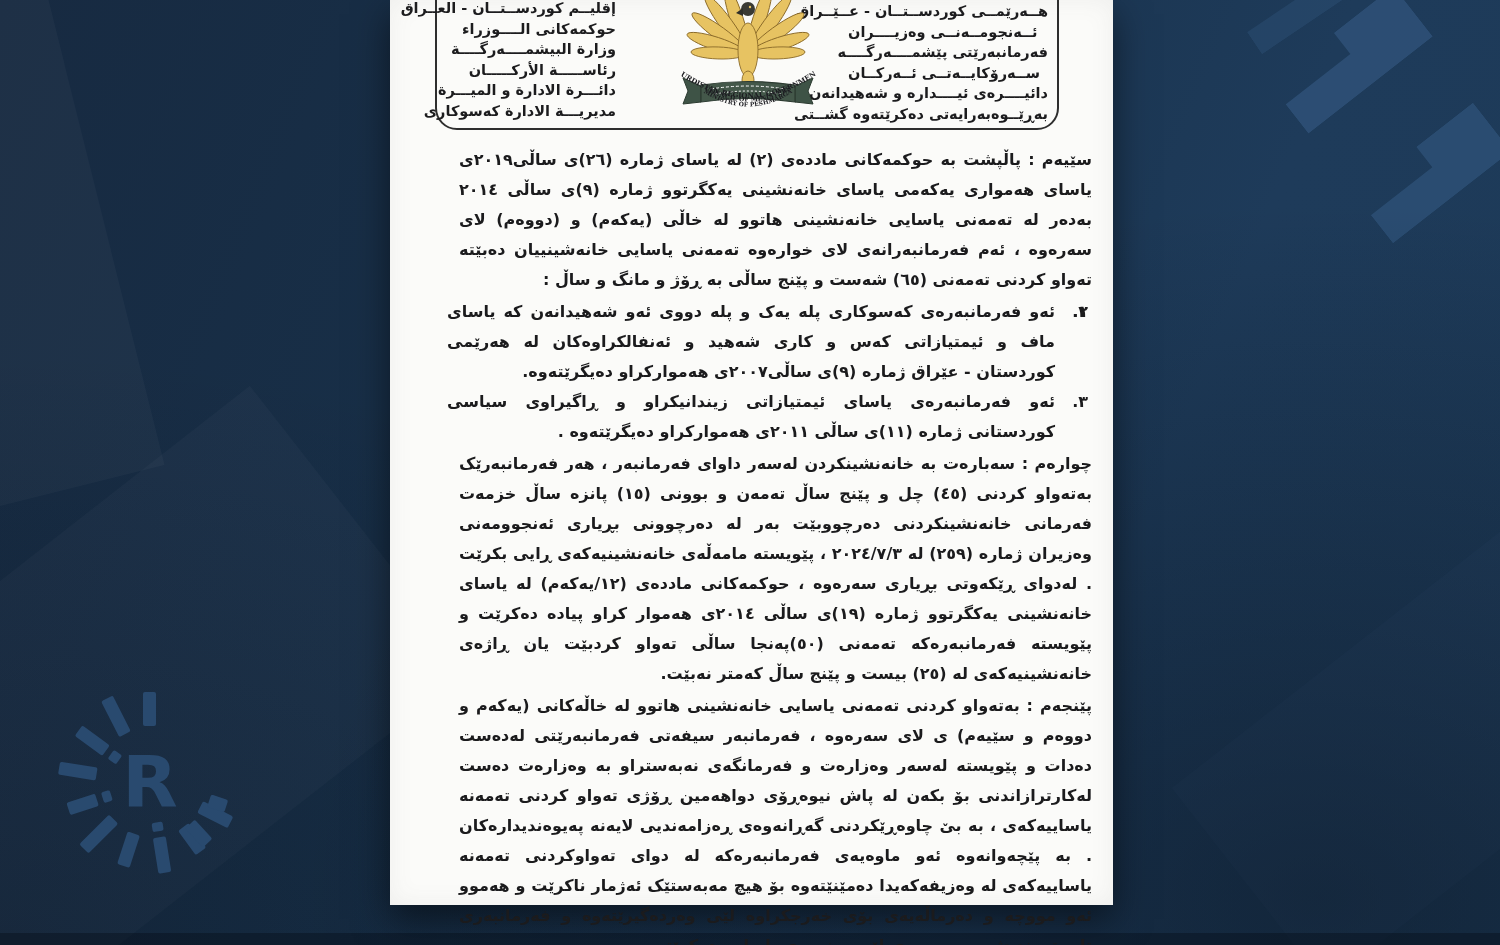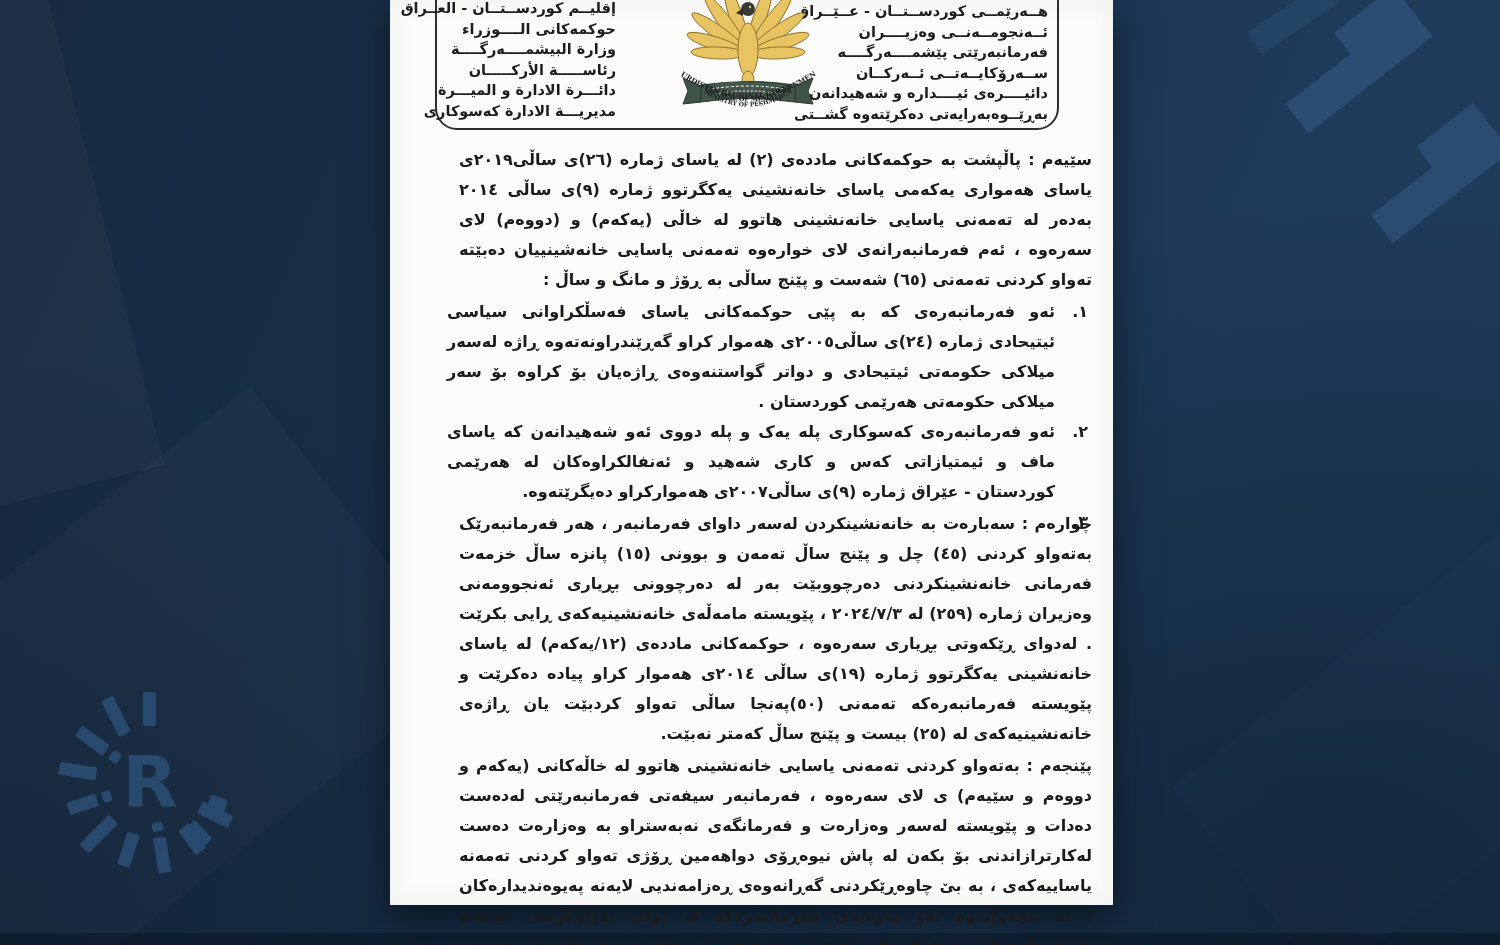--- a/index.html
+++ b/index.html
@@ -24,21 +24,21 @@
   .rudaw{position:absolute;left:40px;top:672px;width:220px;height:220px;opacity:.92;}
 
   
   .paper{position:absolute;left:390px;top:0;width:723px;height:905px;background:#fbfbf9;
     box-shadow:0 14px 34px rgba(0,0,0,.5), inset 0 0 24px rgba(90,90,90,.08);}
   .header-box{position:absolute;left:45px;right:54px;top:-34px;height:160px;
     border:2px solid #2e2e2e;border-radius:22px;background:transparent;}
   .hcol{position:absolute;direction:rtl;font-weight:bold;color:#1c1c1e;
     font-size:14.5px;line-height:20.6px;letter-spacing:0;}
   .hcol div{white-space:nowrap;}
-  .col-ku{top:1px;right:65px;width:200px;text-align:right;}
+  .col-ku{top:1px;right:65px;width:200px;text-align:left;}
   .col-ar{top:-2px;left:58px;width:168px;text-align:right;}
   .emblem{position:absolute;left:283px;top:-8px;width:150px;height:128px;}
 
   .docbody{position:absolute;left:57px;top:145px;width:645px;direction:rtl;
     color:#1b1b1d;font-weight:bold;font-size:16px;line-height:30px;
     text-align:justify;}
   .docbody p{margin:0 0 2px 12px;}
   .nlist{margin:0 0 2px 0;}
   .nitem{position:relative;padding-right:37px;text-align:justify;}
   .nitem .marker{position:absolute;right:4px;top:0;}
@@ -175,28 +175,28 @@
         <textPath href="#arc3" startOffset="50%" text-anchor="middle">MINISTRY OF PESHMARGA</textPath>
       </text>
     </svg>
 
     <div class="docbody">
       <p>سێیەم : پاڵپشت به حوکمەکانی  ماددەی (٢) له یاسای ژمارە (٢٦)ی ساڵی٢٠١٩ی یاسای هەمواری یەکەمی یاسای خانەنشینی یەکگرتوو ژمارە (٩)ی ساڵی ٢٠١٤ بەدەر له تەمەنی یاسایی خانەنشینی هاتوو له خاڵی (یەکەم) و (دووەم) لای سەرەوە ، ئەم فەرمانبەرانەی لای خوارەوە تەمەنی یاسایی خانەشینییان دەبێتە تەواو کردنی تەمەنی (٦٥) شەست و پێنج ساڵی بە ڕۆژ و مانگ و ساڵ :</p>
 
       <div class="nlist">
         <div class="nitem">
           <span class="marker">١.</span>
-          <span>ئەو فەرمانبەرەی کە بە پێی حوکمەکانی یاسای فەسڵکراوانی سیاسی ئیتیحادی ژمارە (٢٤)ی ساڵی٢٠٠٥ی هەموار کراو گەڕێندراونەتەوە ڕاژە لەسەر میلاکی حکومەتی ئیتیحادی و دواتر گواستنەوەی ڕاژەیان بۆ کراوە بۆ سەر میلاکی حکومەتی هەرێمی کوردستان .</span>
         </div>
         <div class="nitem">
           <span class="marker">٢.</span>
           <span>ئەو فەرمانبەرەی کەسوکاری پلە یەک و پلە دووی ئەو شەهیدانەن کە یاسای ماف و ئیمتیازاتی کەس و کاری شەهید و ئەنفالکراوەکان لە هەرێمی کوردستان - عێراق ژمارە (٩)ی ساڵی٢٠٠٧ی هەموارکراو دەیگرێتەوە.</span>
         </div>
         <div class="nitem">
           <span class="marker">٣.</span>
+          <span>ئەو فەرمانبەرەی یاسای ئیمتیازاتی زیندانیکراو و ڕاگیراوی سیاسی کوردستانی ژمارە (١١)ی ساڵی ٢٠١١ی هەموارکراو دەیگرێتەوە .</span>
         </div>
       </div>
 
       <p>چوارەم : سەبارەت بە خانەنشینکردن لەسەر داوای فەرمانبەر ، هەر فەرمانبەرێک بەتەواو کردنی (٤٥) چل و پێنج ساڵ تەمەن و بوونی (١٥) پانزە ساڵ خزمەت فەرمانی خانەنشینکردنی دەرچووبێت بەر لە دەرچوونی بڕیاری ئەنجوومەنی وەزیران ژمارە (٢٥٩) لە ٢٠٢٤/٧/٣ ، پێویستە مامەڵەی خانەنشینیەکەی ڕایی بکرێت . لەدوای ڕێکەوتی بڕیاری سەرەوە ، حوکمەکانی ماددەی (١٢/یەکەم) لە یاسای خانەنشینی یەکگرتوو ژمارە (١٩)ی ساڵی ٢٠١٤ی هەموار کراو پیادە دەکرێت و پێویستە فەرمانبەرەکە تەمەنی (٥٠)پەنجا ساڵی تەواو کردبێت یان ڕاژەی خانەنشینیەکەی لە (٢٥) بیست و پێنج ساڵ کەمتر نەبێت.</p>
       <p>پێنجەم : بەتەواو کردنی تەمەنی یاسایی خانەنشینی هاتوو لە خاڵەکانی (یەکەم و دووەم و سێیەم) ی لای سەرەوە ، فەرمانبەر سیفەتی فەرمانبەرێتی لەدەست دەدات و پێویستە لەسەر وەزارەت و فەرمانگەی نەبەستراو بە وەزارەت دەست لەکارترازاندنی بۆ بکەن لە پاش نیوەڕۆی دواهەمین ڕۆژی تەواو کردنی تەمەنە یاساییەکەی ، بە بێ چاوەڕێکردنی گەڕانەوەی ڕەزامەندیی لایەنە پەیوەندیدارەکان . بە پێچەوانەوە ئەو ماوەیەی فەرمانبەرەکە لە دوای تەواوکردنی تەمەنە یاساییەکەی لە وەزیفەکەیدا دەمێنێتەوە بۆ هیچ مەبەستێک ئەژمار ناکرێت و هەموو ئەو مووچە و دەرماڵەیەی بۆی خەرجکراوە لێی وەردەگیرێتەوە و فەرمانبەری تایبەتمەندیش ڕووبەڕووی لێپرسینەوەی یاسایی دەکرێتەوە.</p>
     </div>
 
   </div>
 </div>
 

